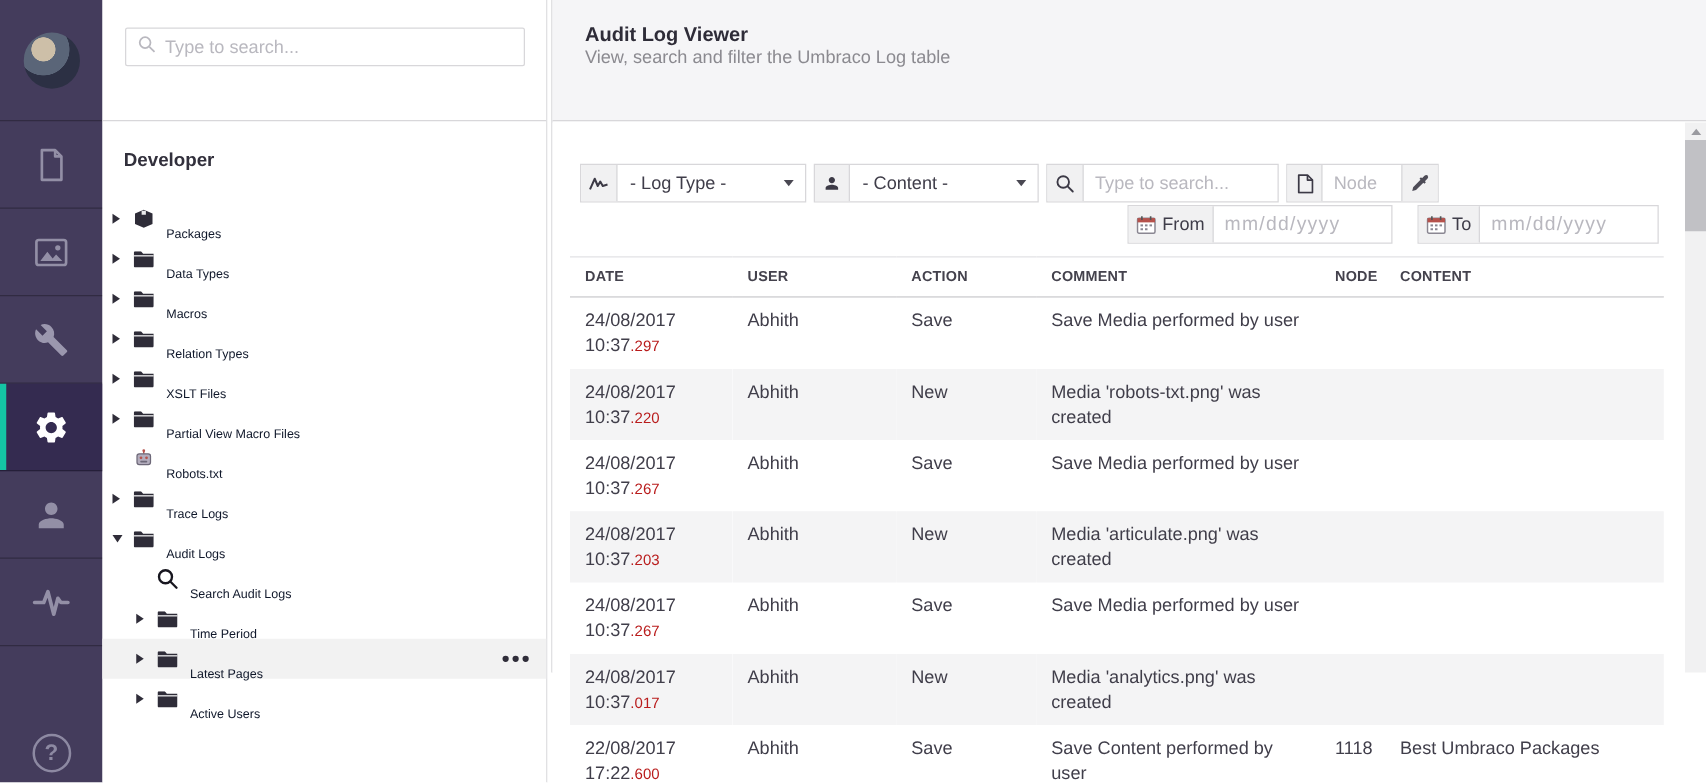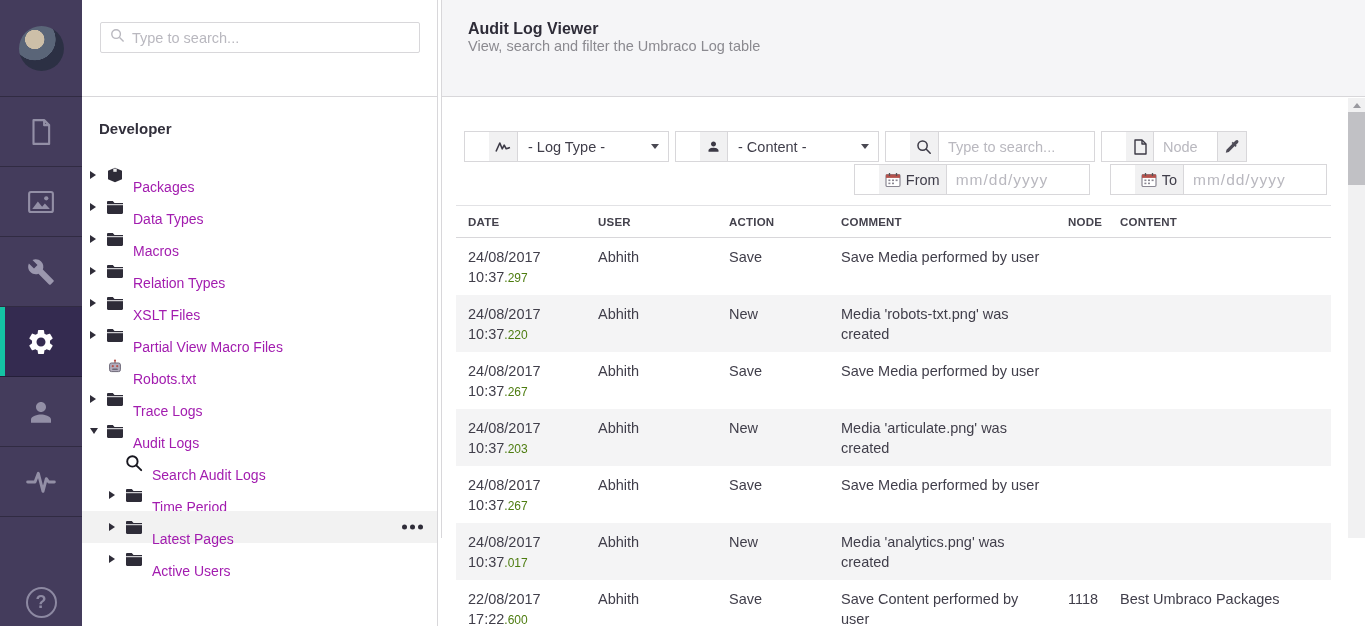--- a/index.html
+++ b/index.html
@@ -37,21 +37,21 @@
   .tlist { position:absolute; left:0; top:159px; width:100%; }
   .titem { position:relative; height:32px; display:flex; align-items:center; padding-left:8px; cursor:pointer; }
   .titem.sel { background:#f2f2f2; }
   .titem.lvl1 { padding-left:27px; }
   .cwrap { width:12px; display:flex; align-items:center; }
   .caret-r { width:0; height:0; border-left:6px solid #2f2d39; border-top:4.5px solid transparent;
              border-bottom:4.5px solid transparent; }
   .caret-d { width:0; height:0; border-top:6px solid #2f2d39; border-left:4.5px solid transparent;
              border-right:4.5px solid transparent; }
   .ticon { width:17px; margin-left:4px; margin-right:10px; display:flex; align-items:center; justify-content:center; }
-  .tlabel { font-size:14px; color:#a21caf;margin-top:24px; }
+  .tlabel { font-size:10px; color:#0f172a;margin-top:24px; }
   .dots { position:absolute; right:14px; top:50%; transform:translateY(-50%); display:flex; gap:3px; cursor:pointer; }
   .dots i { width:5px; height:5px; border-radius:50%; background:#2f2d39; }
 
   .splitter { position:absolute; left:438px; top:0; width:3px; height:626px; background:#fff; }
 
   
   .main { position:absolute; left:441px; top:0; right:0; height:538px; background:#fff;
           border-left:1px solid #d8d7da; }
   .mhead { height:97px; background:#f5f5f7; border-bottom:1px solid #d8d7da; padding:20px 0 0 26px; }
   .mtitle { font-size:16px; font-weight:bold; color:#2e2c38; }
@@ -60,21 +60,21 @@
 
   
   .sbar { position:absolute; top:0; right:0; bottom:0; width:17px; background:#f1f1f2; }
   .sbar .up { margin:5px auto 0; width:0; height:0; border-bottom:5px solid #9a9aa0;
               border-left:4.5px solid transparent; border-right:4.5px solid transparent; cursor:pointer; }
   .sbar .thumb { position:absolute; top:14px; left:0; width:17px; height:73px; background:#c1c1c5; cursor:pointer; }
 
   
   .frow1 { position:absolute; left:22px; top:33px; display:flex; gap:6px; }
   .frow2 { position:absolute; right:38px; top:66px; display:flex; gap:20px; }
-  .fgroup { display:flex; height:31px; border:1px solid #d8d7da; background:#fff;padding-left:24px; }
+  .fgroup { display:flex; height:31px; border:1px solid #d8d7da; background:#fff; }
   .ficon { background:#f1f1f2; border-right:1px solid #d8d7da; display:flex; align-items:center;
            justify-content:center; padding:0 6px; min-width:28px; cursor:pointer; }
   .fsel { width:150px; display:flex; align-items:center; padding:0 10px; position:relative;
           font-size:14.5px; color:#3f3d49; cursor:pointer; }
   .fsel .vcaret { position:absolute; right:9px; width:0; height:0; border-top:5px solid #4a4852;
                   border-left:4px solid transparent; border-right:4px solid transparent; }
   .fgroup input { border:none; outline:none; font-size:14.5px; color:#444; padding:0 9px;
                   font-family:inherit; background:transparent; }
   .fgroup input::placeholder { color:#b9b8bf; }
   .inp-search { width:155px; }
@@ -84,21 +84,21 @@
 
   
   .logtable { position:absolute; left:14px; top:107px; width:875px; border-collapse:collapse;
               table-layout:fixed; border-top:1px solid #e2e2e5; }
   .logtable th { text-align:left; font-size:11.5px; font-weight:bold; letter-spacing:.2px;
                  color:#44424d; padding:10px 8px 9px 12px; border-bottom:1px solid #d8d7da;
                  white-space:nowrap; }
   .logtable td { vertical-align:top; font-size:14.5px; color:#403e4a; padding:9px 10px 0 12px;
                  height:57px; line-height:20px; overflow:hidden; }
   .logtable tbody tr:nth-child(even) { background:#f4f4f5; }
-  .ms { color:#4d7c0f; font-size:12px; }
+  .ms { color:#b91c1c; font-size:12px; }
   .ccomment { max-width:210px; }
 
   svg { flex-shrink:0; }
 </style>
 </head>
 <body>
 
 <div class="stage">
 
   <div class="appbar">

